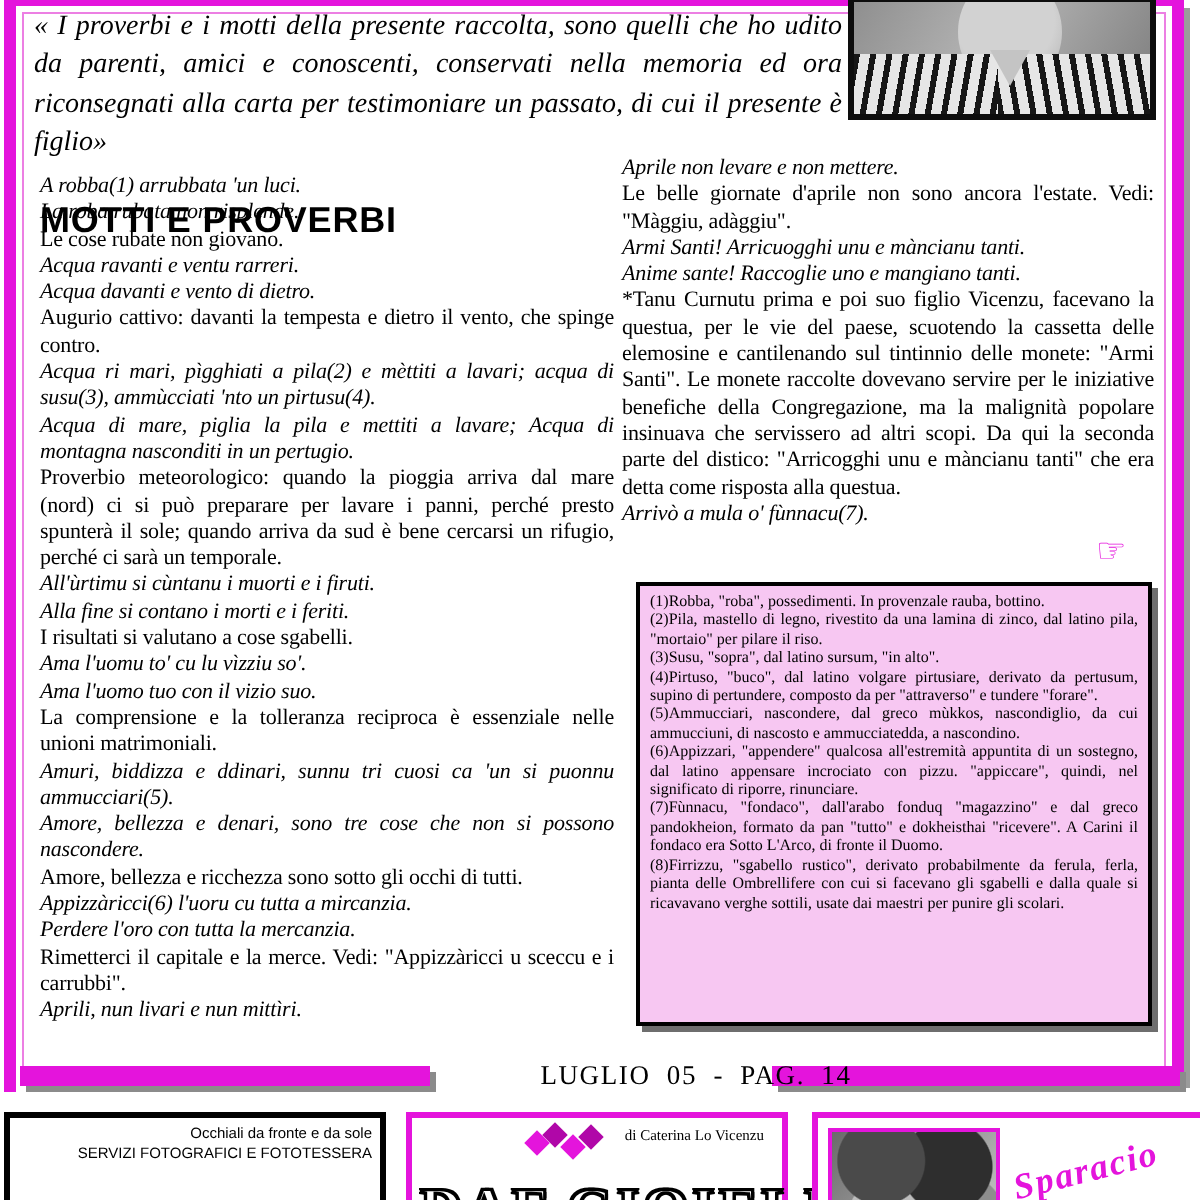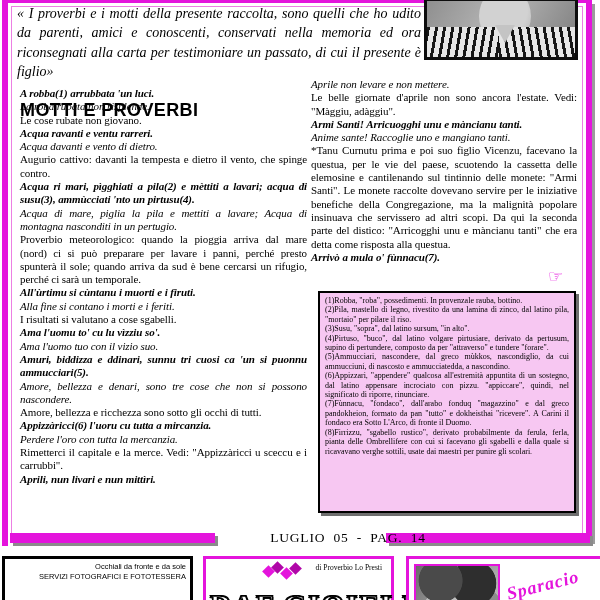--- a/index.html
+++ b/index.html
@@ -33,21 +33,21 @@
                clip-path:polygon(0 0,100% 0,50% 100%);}
 
   
   .page-title{position:absolute;left:20px;top:63px;font-family:"Liberation Sans",sans-serif;
               font-weight:bold;font-size:18px;letter-spacing:.4px;margin-top:37px;}
   .col{position:absolute;font-size:11px;line-height:13.3px;letter-spacing:-.1px;}
   .col p{text-align:justify;}
   #left-col{left:20px;top:87px;width:287px;}
   #right-col{left:311px;top:78px;width:266px;}
   .ln{margin:0;padding:0;}
-  .sic{font-weight:700;font-style:italic;}
+  .sic{font-weight:400;font-style:italic;}
   .ita{font-style:italic;}
   .hand{position:absolute;left:548px;top:266px;font-size:17px;color:#E414DC;
         font-family:"DejaVu Sans",sans-serif;}
 
   
   .fnbox{position:absolute;left:318px;top:291px;width:258px;height:222px;box-sizing:border-box;
          border:2px solid #000;background:#F7C7F2;box-shadow:3px 3px 0 #6e6e6e;
          padding:3px 5px;overflow:hidden;}
   .fn{margin:0;font-size:8px;line-height:9.4px;text-align:justify;}
 
@@ -107,20 +107,21 @@
       <p class="ln ita">Acqua davanti e vento di dietro.</p>
       <p class="ln exp">Augurio cattivo: davanti la tempesta e dietro il vento, che spinge contro.</p>
       <p class="ln sic">Acqua ri mari, pìgghiati a pila(2) e mèttiti a lavari; acqua di susu(3), ammùcciati 'nto un pirtusu(4).</p>
       <p class="ln ita">Acqua di mare, piglia la pila e mettiti a lavare; Acqua di montagna nasconditi in un pertugio.</p>
       <p class="ln exp">Proverbio meteorologico: quando la pioggia arriva dal mare (nord) ci si può preparare per lavare i panni, perché presto spunterà il sole; quando arriva da sud è bene cercarsi un rifugio, perché ci sarà un temporale.</p>
       <p class="ln sic">All'ùrtimu si cùntanu i muorti e i firuti.</p>
       <p class="ln ita">Alla fine si contano i morti e i feriti.</p>
       <p class="ln exp">I risultati si valutano a cose sgabelli.</p>
       <p class="ln sic">Ama l'uomu to' cu lu vìzziu so'.</p>
       <p class="ln ita">Ama l'uomo tuo con il vizio suo.</p>
+      <p class="ln exp">La comprensione e la tolleranza reciproca è essenziale nelle unioni matrimoniali.</p>
       <p class="ln sic">Amuri, biddizza e ddinari, sunnu tri cuosi ca 'un si puonnu ammucciari(5).</p>
       <p class="ln ita">Amore, bellezza e denari, sono tre cose che non si possono nascondere.</p>
       <p class="ln exp">Amore, bellezza e ricchezza sono sotto gli occhi di tutti.</p>
       <p class="ln sic">Appizzàricci(6) l'uoru cu tutta a mircanzia.</p>
       <p class="ln ita">Perdere l'oro con tutta la mercanzia.</p>
       <p class="ln exp">Rimetterci il capitale e la merce. Vedi: "Appizzàricci u sceccu e i carrubbi".</p>
       <p class="ln sic">Aprili, nun livari e nun mittìri.</p>
     </div>
   <div class="col" id="right-col">
       <p class="ln ita">Aprile non levare e non mettere.</p>
@@ -151,21 +152,21 @@
   <div class="page-footer">LUGLIO 05 - PAG. 14</div>
 
   <div class="ad" id="ad-optician">
     <div>
         <p class="">Occhiali da fronte e da sole</p>
         <p class="">SERVIZI FOTOGRAFICI E FOTOTESSERA</p>
       </div>
   </div>
 
   <div class="ad" id="ad-jeweler">
-    <div class="byline">di Proverbio Lo Presti</div>
+    <div class="byline">di Caterina Lo Vicenzu</div>
     <div class="gems">
       <span class="gem"></span>
       <span class="gem g2"></span>
       <span class="gem g3"></span>
       <span class="gem g4"></span>
     </div>
     <div class="logo-daf">DAF GIOIELLI</div>
   </div>
 
   <div class="ad" id="ad-marble">

